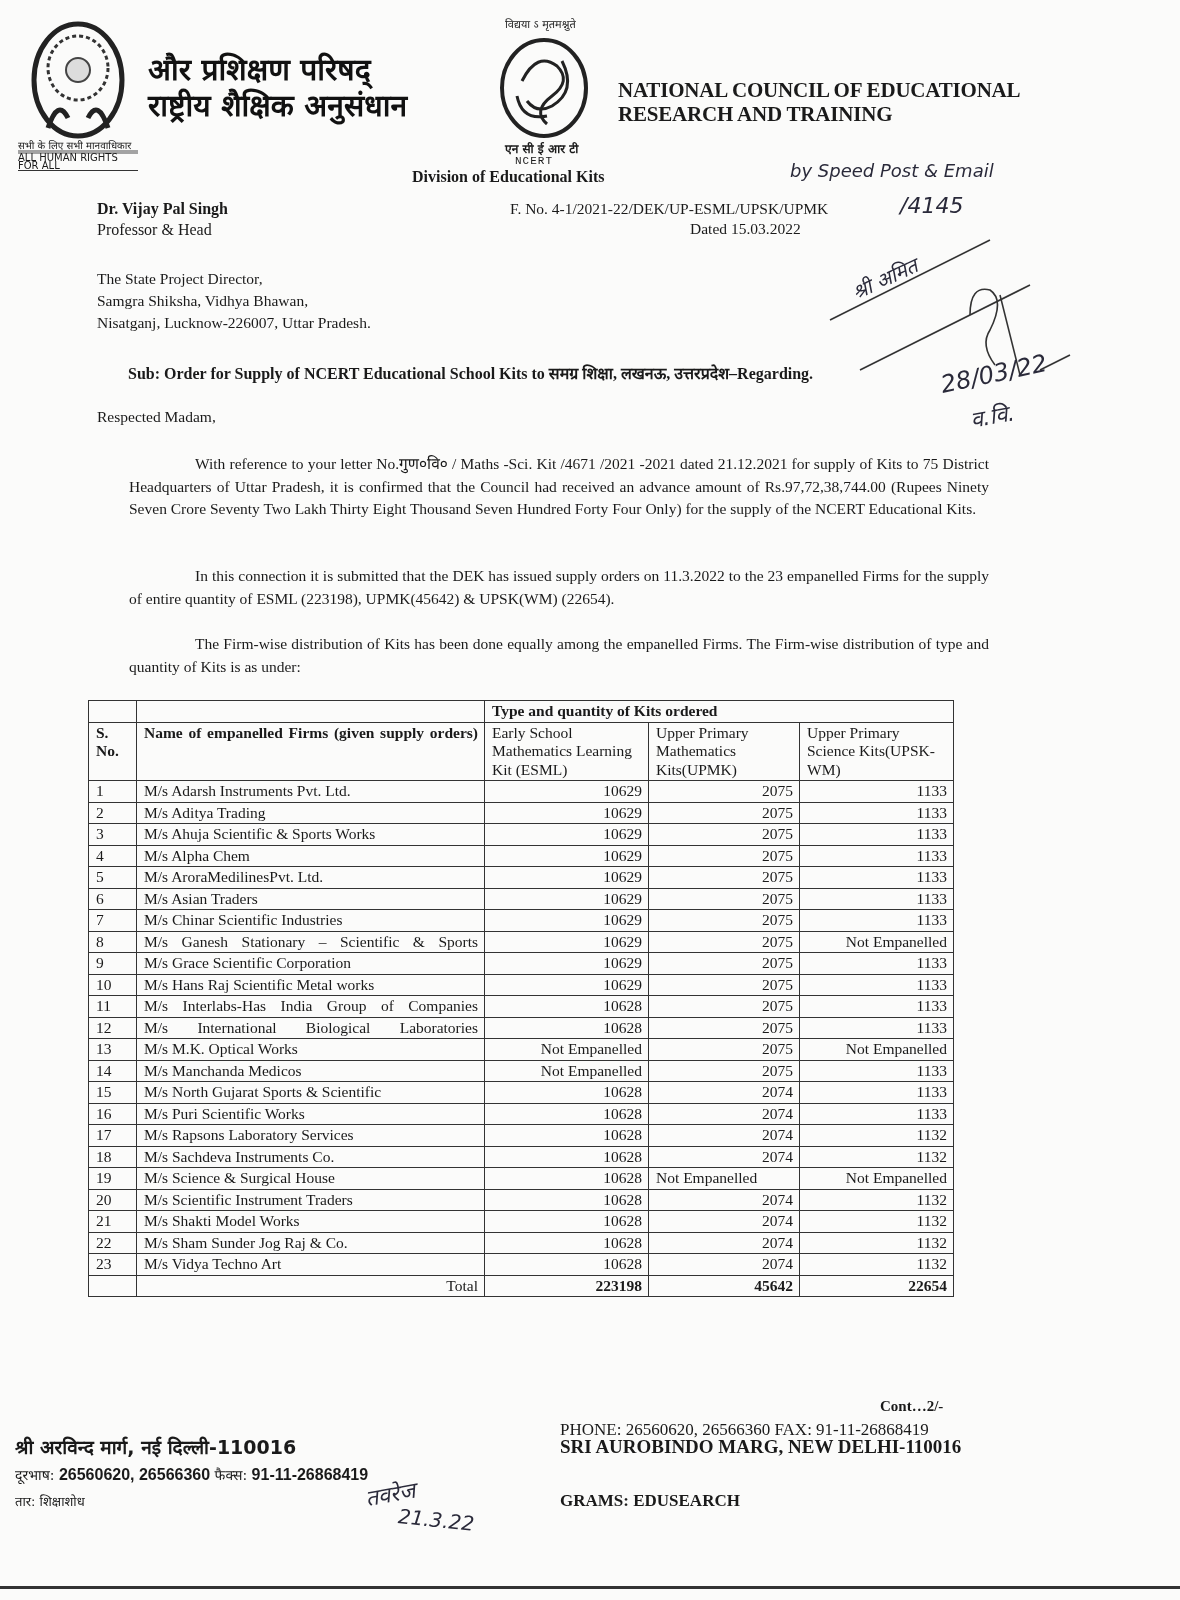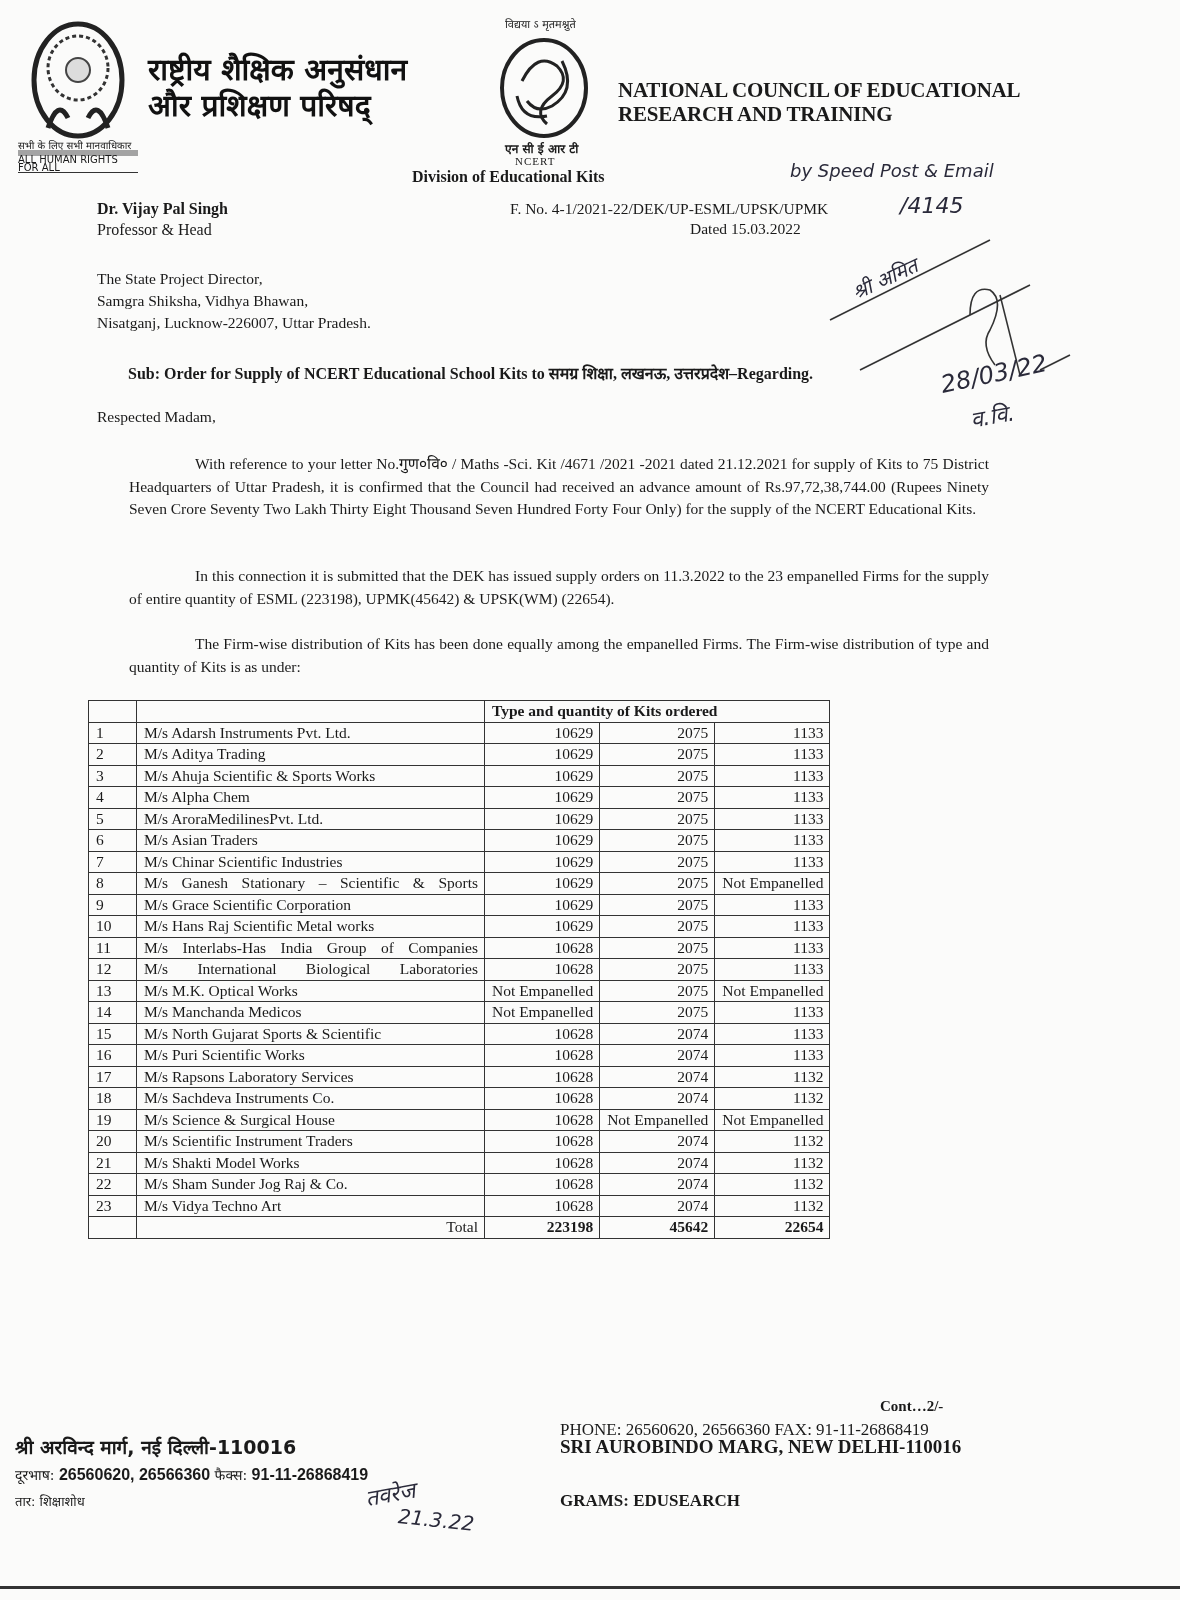--- a/index.html
+++ b/index.html
@@ -10,21 +10,21 @@
   }
   .abs { position: absolute; }
   .hand { font-family: "DejaVu Sans", sans-serif; font-style: italic; color: #2a2a3a; }
 
   
   .emblem-left { left: 18px; top: 18px; width: 120px; height: 150px; }
   .hindi-title { left: 148px; top: 52px; font-family: "DejaVu Sans", sans-serif; font-size: 30px; font-weight: bold; line-height: 36px; color: #111; }
   .motto { left: 505px; top: 16px; font-size: 11px; font-family: "DejaVu Sans", sans-serif; color: #222; }
   .ncert-logo { left: 497px; top: 36px; width: 95px; height: 105px; }
   .ncert-hindi { left: 505px; top: 140px; font-size: 12px; font-weight: bold; font-family: "DejaVu Sans", sans-serif; }
-  .ncert-abbr { left: 515px; top: 155px; font-size: 11px; font-family: Liberation Serif, serif; letter-spacing: 1px; }
+  .ncert-abbr { left: 515px; top: 155px; font-size: 11px; font-family: Liberation Mono, monospace; letter-spacing: 1px; }
   .eng-title { left: 618px; top: 78px; font-size: 21px; font-weight: bold; line-height: 24px; letter-spacing: -0.2px; }
   .division { left: 412px; top: 168px; font-size: 16px; font-weight: bold; }
   .speedpost { left: 790px; top: 160px; font-size: 18px; }
 
   .sender { left: 97px; top: 198px; font-size: 16px; line-height: 21px; }
   .sender b { font-weight: bold; }
   .fileno { left: 510px; top: 200px; font-size: 15.5px; }
   .fileno-hand { left: 900px; top: 193px; font-size: 22px; }
   .dated { left: 690px; top: 220px; font-size: 15.5px; }
 
@@ -73,27 +73,27 @@
 
 <div class="abs emblem-left">
   <svg width="120" height="150" viewBox="0 0 120 150">
     <ellipse cx="60" cy="62" rx="44" ry="56" fill="none" stroke="#222" stroke-width="5"></ellipse>
     <ellipse cx="60" cy="50" rx="30" ry="32" fill="none" stroke="#333" stroke-width="3" stroke-dasharray="4 3"></ellipse>
     <circle cx="60" cy="52" r="12" fill="#ddd" stroke="#444" stroke-width="2"></circle>
     <path d="M30 110 Q40 80 50 100 M90 110 Q80 80 70 100" stroke="#222" stroke-width="5" fill="none"></path>
   </svg>
   <div style="position:absolute;left:0;top:124px;width:120px;font-size:10px;font-family:'DejaVu Sans',sans-serif;line-height:8px;">
     <div>सभी के लिए सभी मानवाधिकार</div>
-    <div style="border-top:6px solid #a3a3a3;border-bottom:1px solid #333;">ALL HUMAN RIGHTS FOR ALL</div>
+    <div style="border-top:4px solid #a3a3a3;border-bottom:1px solid #333;">ALL HUMAN RIGHTS FOR ALL</div>
   </div>
 </div>
 
 <div class="abs hindi-title">
+  <div>और प्रशिक्षण परिषद्</div>
   <div>राष्ट्रीय शैक्षिक अनुसंधान</div>
-  <div>और प्रशिक्षण परिषद्</div>
 </div>
 
 <div class="abs motto">विद्यया ऽ मृतमश्नुते</div>
 <div class="abs ncert-logo">
   <svg width="95" height="105" viewBox="0 0 95 105">
     <ellipse cx="47" cy="52" rx="42" ry="48" fill="none" stroke="#222" stroke-width="4"></ellipse>
     <path d="M25 45 Q40 15 60 30 Q75 45 55 60 Q35 75 50 88" stroke="#222" stroke-width="3" fill="none"></path>
     <path d="M65 25 Q80 55 55 70 Q40 78 30 65" stroke="#222" stroke-width="3" fill="none"></path>
     <path d="M20 60 Q25 85 50 80" stroke="#222" stroke-width="3" fill="none"></path>
   </svg>
@@ -143,20 +143,27 @@
 <div class="abs para p2"><span class="indent"></span><span>In this connection it is submitted that the DEK has issued supply orders on 11.3.2022 to the 23 empanelled Firms for the supply of entire quantity of ESML (223198), UPMK(45642) &amp; UPSK(WM) (22654).</span></div>
 <div class="abs para p3"><span class="indent"></span><span>The Firm-wise distribution of Kits has been done equally among the empanelled Firms. The Firm-wise distribution of type and quantity of Kits is as under:</span></div>
 
 <table class="kits">
   <thead>
     <tr>
       <th class="c1"></th>
       <th class="c2"></th>
       <th colspan="3" class="hdr-group">Type and quantity of Kits ordered</th>
     </tr>
+    <tr>
+      <th class="c1 hdr">S. No.</th>
+      <th class="c2 hdr hdr-just">Name of empanelled Firms (given supply orders)</th>
+      <th class="c3" style="text-align:left;">Early School Mathematics Learning Kit (ESML)</th>
+      <th class="c4" style="text-align:left;">Upper Primary Mathematics Kits(UPMK)</th>
+      <th class="c5" style="text-align:left;">Upper Primary Science Kits(UPSK-WM)</th>
+    </tr>
   </thead>
   <tbody id="kits-body">
       <tr>
         <td>1</td>
         <td class="">M/s Adarsh Instruments Pvt. Ltd.</td>
         <td class="num">10629</td>
         <td class="num">2075</td>
         <td class="num">1133</td>
       </tr>
       <tr>

